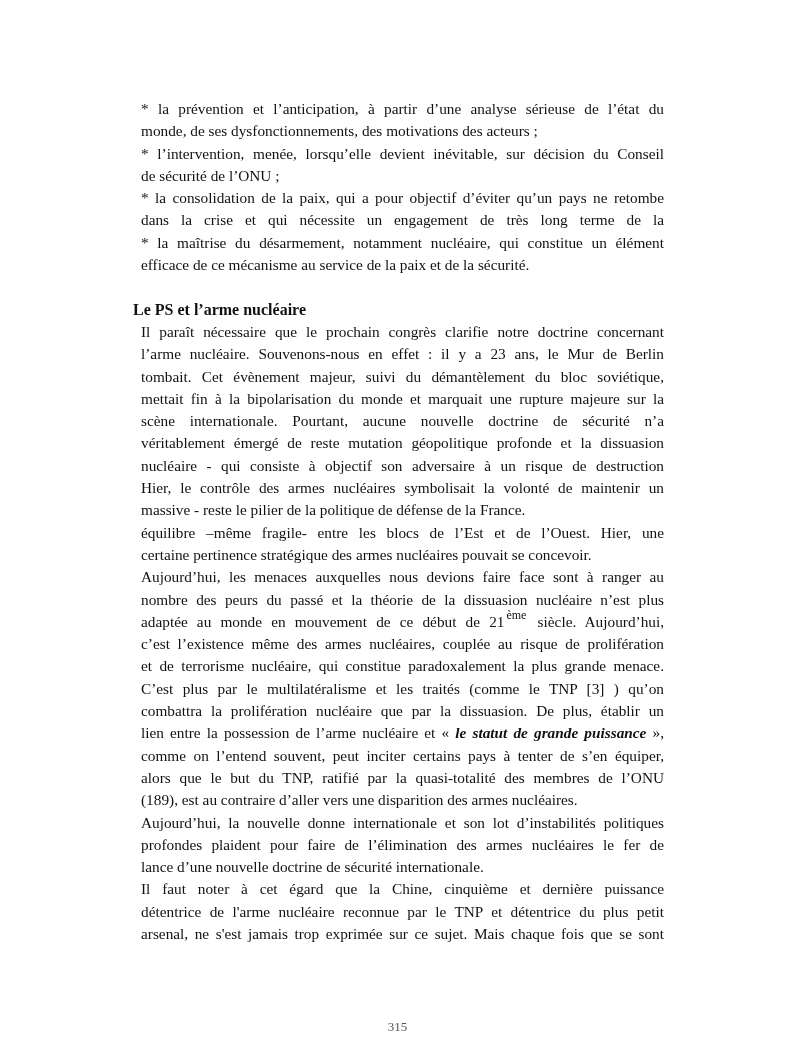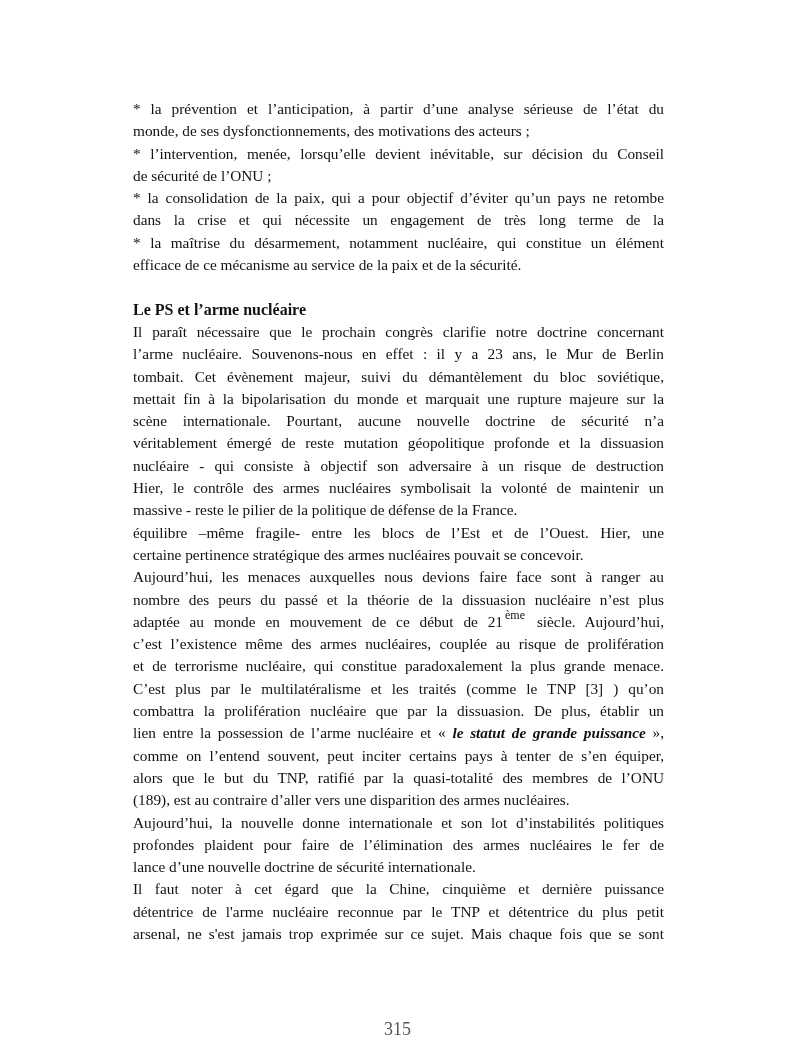--- a/index.html
+++ b/index.html
@@ -22,20 +22,21 @@
       width: 531px;
     }
     .line {
       display: block;
       height: 22.3px;
       line-height: 22.3px;
       font-size: 15.3px;
       white-space: nowrap;
       text-align: justify;
       text-align-last: justify;
+      margin-left: 8px;
     }
     .line.last {
       text-align-last: left;
     }
     .blank {
       display: block;
       height: 22.3px;
     }
     .heading {
       display: block;
@@ -52,21 +53,21 @@
       top: -8px;
       padding: 0 2px;
     }
     em { font-style: italic; font-weight: bold; }
     .page-number {
       position: absolute;
       top: 1019px;
       left: 0;
       width: 795px;
       text-align: center;
-      font-size: 18px;
+      font-size: 13px;
       color: #555555;
     }
   </style>
 </head>
 <body>
 
 <div class="page">
   <div>
     <span class="line">* la prévention et l’anticipation, à partir d’une analyse sérieuse de l’état du</span>
     <span class="line last">monde, de ses dysfonctionnements, des motivations des acteurs ;</span>

